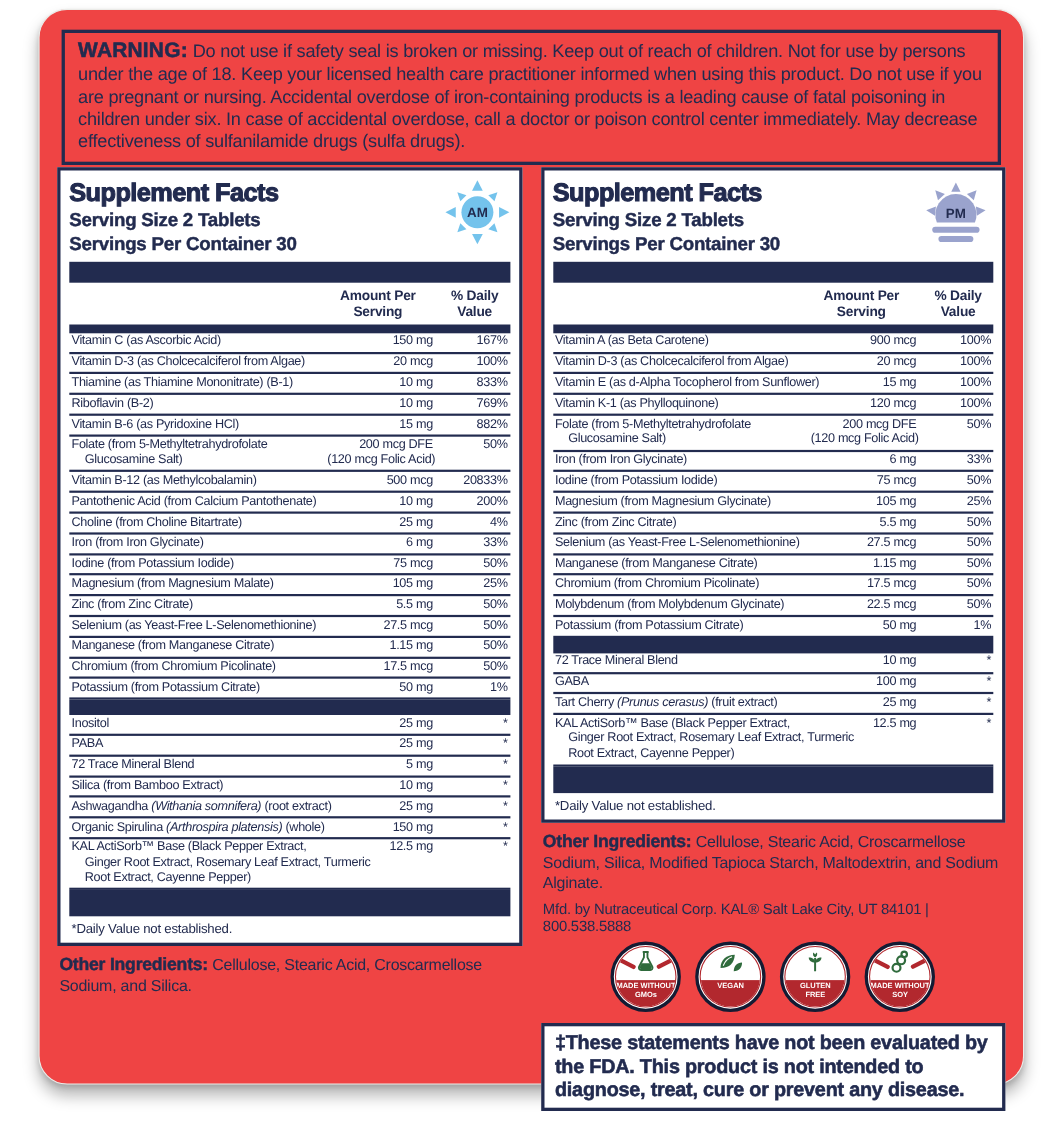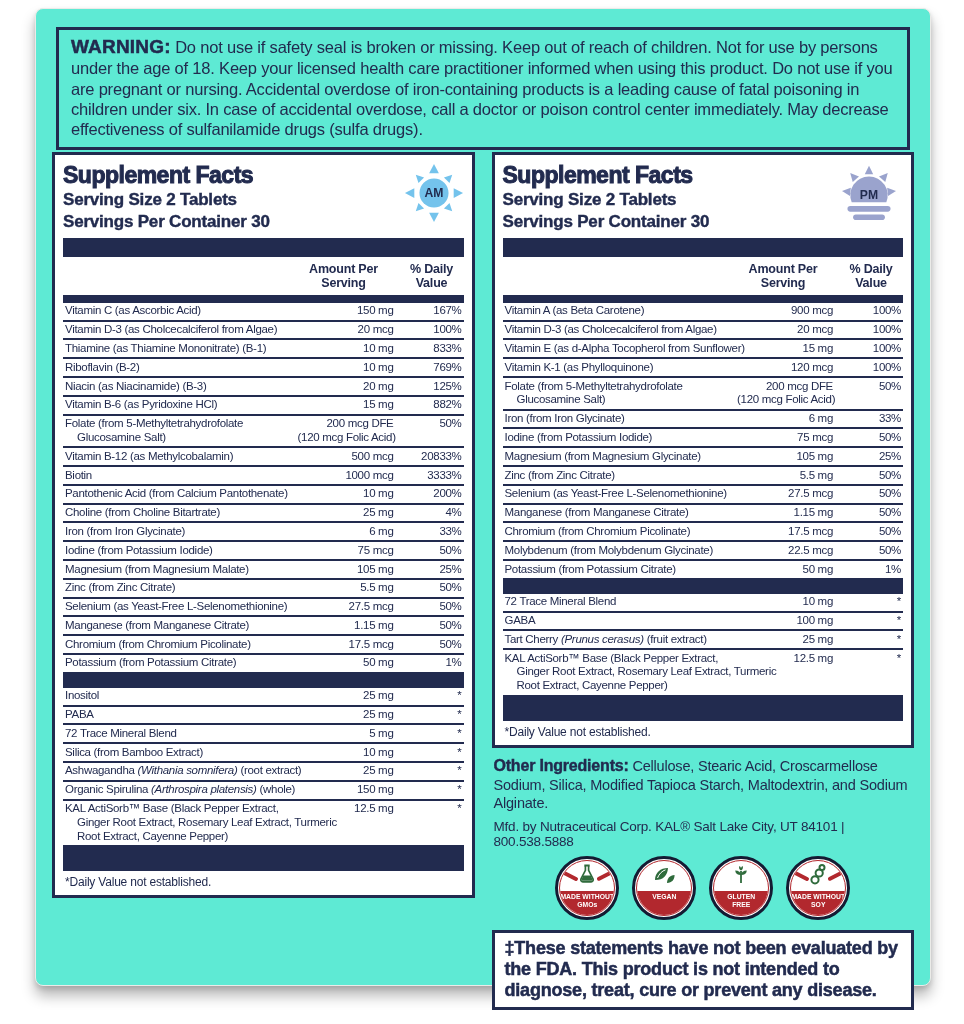--- a/index.html
+++ b/index.html
@@ -12,21 +12,21 @@
   html,body{width:964px;height:1024px;}
   body{
     background:#ffffff;
     font-family:"Liberation Sans",sans-serif;
     color:var(--navy);
     position:relative;
     overflow:hidden;
   }
   .card{
     position:absolute;left:35px;top:8px;width:896px;height:978px;
-    background:#5eead4;border:1px solid #ebebe8;border-radius:8px;
+    background:#ef4444;border:1px solid #ebebe8;border-radius:26px;
     box-shadow:0 10px 14px rgba(0,0,0,.28),0 3px 5px rgba(0,0,0,.12);
     padding:14px 14px 0;
   }
   .warning-box{border:3.5px solid var(--navy);padding:5px 12px 8px;margin:4px 6px 0;}
   .body-text{font-size:16.5px;line-height:1.23;letter-spacing:-0.2px;}
   .lead{font-weight:bold;font-size:19px;letter-spacing:.2px;-webkit-text-stroke:.5px var(--navy);}
   .directions{padding:8px 18px 8px;}
   .panels{display:flex;gap:17px;padding:2px 2px 0;align-items:flex-start;}
   .pcol{flex:1;min-width:0;}
   .facts-panel{border:3px solid var(--navy);background:#fff;padding:8px 8px 6px;}
@@ -143,29 +143,20 @@
               <div class="fname">
                 <div class="nline"><span>Riboflavin (B-2)</span></div>
               </div>
               <div class="famt">
                 <div>10 mg</div>
               </div>
               <div class="fdv">769%</div>
             </div>
             <div class="frow">
               <div class="fname">
-                <div class="nline"><span>Niacin (as Niacinamide) (B-3)</span></div>
-              </div>
-              <div class="famt">
-                <div>20 mg</div>
-              </div>
-              <div class="fdv">125%</div>
-            </div>
-            <div class="frow">
-              <div class="fname">
                 <div class="nline"><span>Vitamin B-6 (as Pyridoxine HCl)</span></div>
               </div>
               <div class="famt">
                 <div>15 mg</div>
               </div>
               <div class="fdv">882%</div>
             </div>
             <div class="frow">
               <div class="fname">
                 <div class="nline"><span>Folate (from 5-Methyltetrahydrofolate</span></div>
@@ -178,29 +169,20 @@
               <div class="fdv">50%</div>
             </div>
             <div class="frow">
               <div class="fname">
                 <div class="nline"><span>Vitamin B-12 (as Methylcobalamin)</span></div>
               </div>
               <div class="famt">
                 <div>500 mcg</div>
               </div>
               <div class="fdv">20833%</div>
-            </div>
-            <div class="frow">
-              <div class="fname">
-                <div class="nline"><span>Biotin</span></div>
-              </div>
-              <div class="famt">
-                <div>1000 mcg</div>
-              </div>
-              <div class="fdv">3333%</div>
             </div>
             <div class="frow">
               <div class="fname">
                 <div class="nline"><span>Pantothenic Acid (from Calcium Pantothenate)</span></div>
               </div>
               <div class="famt">
                 <div>10 mg</div>
               </div>
               <div class="fdv">200%</div>
             </div>
@@ -348,20 +330,21 @@
               </div>
               <div class="famt">
                 <div>12.5 mg</div>
               </div>
               <div class="fdv">*</div>
             </div>
           </div>
         <div class="bar bottom"></div>
         <div class="footnote">*Daily Value not established.</div>
       </section>
+      <p class="oi"><span class="oi-label">Other Ingredients:</span> <span>Cellulose, Stearic Acid, Croscarmellose Sodium, and Silica.</span></p>
     </div>
 
     <div class="pcol">
       <section class="facts-panel">
         <div class="facts-head">
           <div>
             <h2 class="facts-title">Supplement Facts</h2>
             <div class="ss">Serving Size 2 Tablets</div>
             <div class="ss">Servings Per Container 30</div>
           </div>

